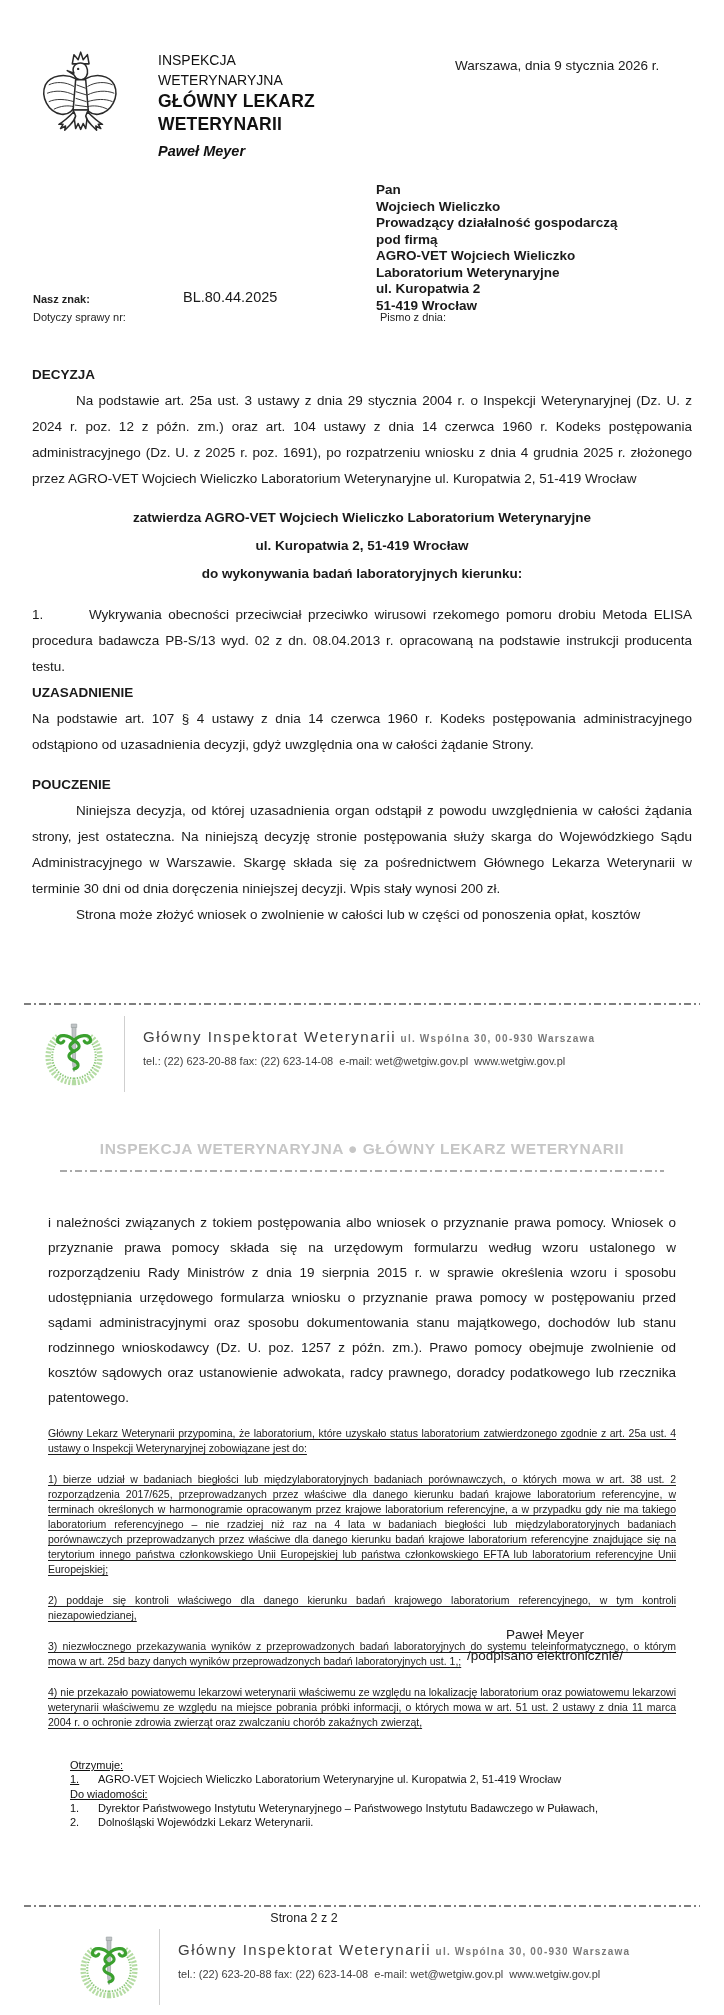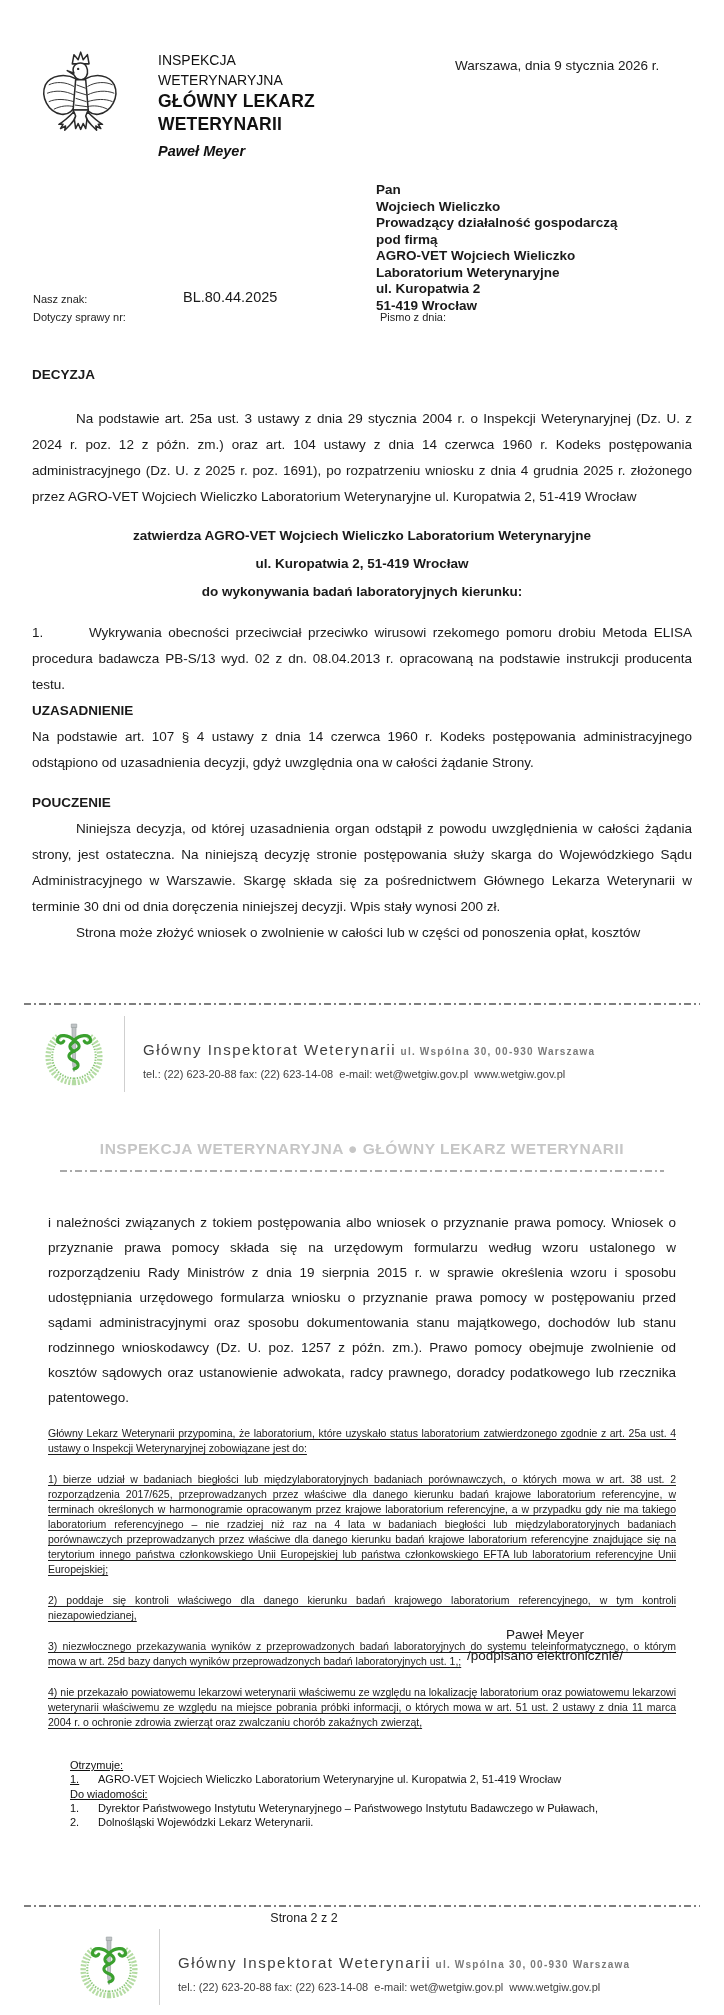--- a/index.html
+++ b/index.html
@@ -19,21 +19,21 @@
   .main1 p{margin:0;text-align:justify;}
   .h-center{text-align:center;font-weight:bold;margin:0;}
   .indent{text-indent:44px;}
   .approval{margin-top:12px;text-align:center;font-weight:bold;line-height:28px;}
   .itempara{margin-top:14px !important;}
   .item-num{display:inline-block;width:57px;}
   .mt14{margin-top:14px !important;}
   .divider{height:2px;background:repeating-linear-gradient(90deg,#7e7e7e 0 7px,#ffffff 7px 10px,#7e7e7e 10px 12px,#ffffff 12px 15px);}
   .divider.light{background:repeating-linear-gradient(90deg,#a9a9a9 0 7px,#ffffff 7px 10px,#a9a9a9 10px 12px,#ffffff 12px 15px);}
   
-  .footer{display:flex;align-items:center;}
+  .footer{display:flex;align-items:flex-start;}
   .vetlogo{width:68px;height:76px;flex:0 0 68px;}
   .vline{width:1px;background:#cfcfcf;align-self:stretch;}
   .ftext{padding-top:12px;}
   .forg{font-size:15px;letter-spacing:1.5px;color:#3f3f3f;white-space:nowrap;}
   .faddr{font-size:10px;font-weight:bold;letter-spacing:1.2px;color:#7a7a7a;}
   .fcontact{font-size:11px;color:#3f3f3f;margin-top:9px;white-space:nowrap;}
   .banner{left:0;top:1140px;width:724px;text-align:center;font-size:15.5px;font-weight:bold;color:#c6c6c6;letter-spacing:.5px;}
   
   .main2{left:32px;top:1194px;width:660px;font-size:13.5px;line-height:25px;}
   .main2 p{margin:16px;text-align:justify;}
@@ -91,27 +91,27 @@
   <div>Pan</div>
   <div>Wojciech Wieliczko</div>
   <div>Prowadzący działalność gospodarczą</div>
   <div>pod firmą</div>
   <div>AGRO-VET Wojciech Wieliczko</div>
   <div>Laboratorium Weterynaryjne</div>
   <div>ul. Kuropatwia 2</div>
   <div>51-419 Wrocław</div>
 </div>
 
-<div class="abs reflabel" style="left:33px;top:293px;">Nasz znak:</div>
+<div class="abs reflabel" style="left:33px;top:293px;font-weight:bold;">Nasz znak:</div>
 <div class="abs refval" style="left:183px;top:289px;">BL.80.44.2025</div>
 <div class="abs reflabel" style="left:33px;top:311px;">Dotyczy sprawy nr:</div>
 <div class="abs reflabel" style="left:368px;top:311px;margin-left:12px;">Pismo z dnia:</div>
 
 <div class="abs main1">
-  <p class="h-center" style="margin-bottom:18px;">DECYZJA</p>
+  <p class="h-center" style="margin-bottom:0;">DECYZJA</p>
   <p class="indent">Na podstawie art. 25a ust. 3 ustawy z dnia 29 stycznia 2004 r. o Inspekcji Weterynaryjnej (Dz. U. z 2024 r. poz. 12 z późn. zm.) oraz art. 104 ustawy z dnia 14 czerwca 1960 r. Kodeks postępowania administracyjnego (Dz. U. z 2025 r. poz. 1691), po rozpatrzeniu wniosku z dnia 4 grudnia 2025 r. złożonego przez AGRO-VET Wojciech Wieliczko Laboratorium Weterynaryjne ul. Kuropatwia 2, 51-419 Wrocław</p>
   <div class="approval">
     <div>zatwierdza AGRO-VET Wojciech Wieliczko Laboratorium Weterynaryjne</div>
     <div>ul. Kuropatwia 2, 51-419 Wrocław</div>
     <div>do wykonywania badań laboratoryjnych kierunku:</div>
   </div>
   <p class="itempara"><span class="item-num">1.</span><span>Wykrywania obecności przeciwciał przeciwko wirusowi rzekomego pomoru drobiu Metoda ELISA procedura badawcza PB-S/13 wyd. 02 z dn. 08.04.2013 r. opracowaną na podstawie instrukcji producenta testu.</span></p>
   <p class="h-center">UZASADNIENIE</p>
   <p>Na podstawie art. 107 § 4 ustawy z dnia 14 czerwca 1960 r. Kodeks postępowania administracyjnego odstąpiono od uzasadnienia decyzji, gdyż uwzględnia ona w całości żądanie Strony.</p>
   <p class="h-center mt14">POUCZENIE</p>

